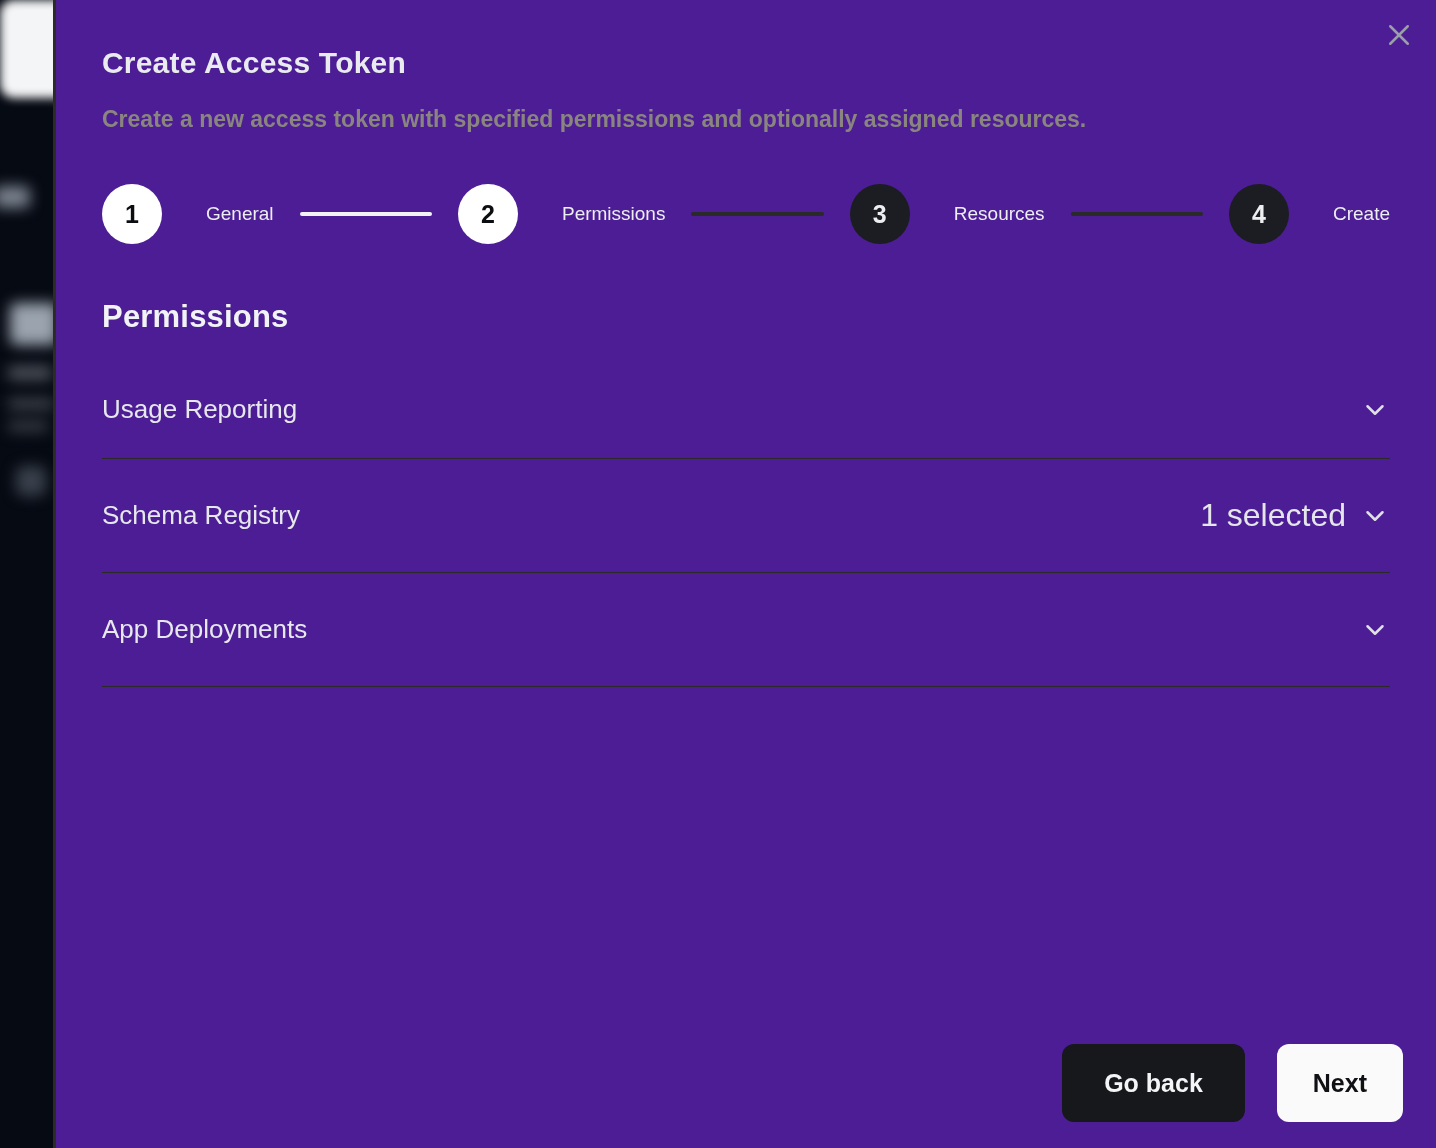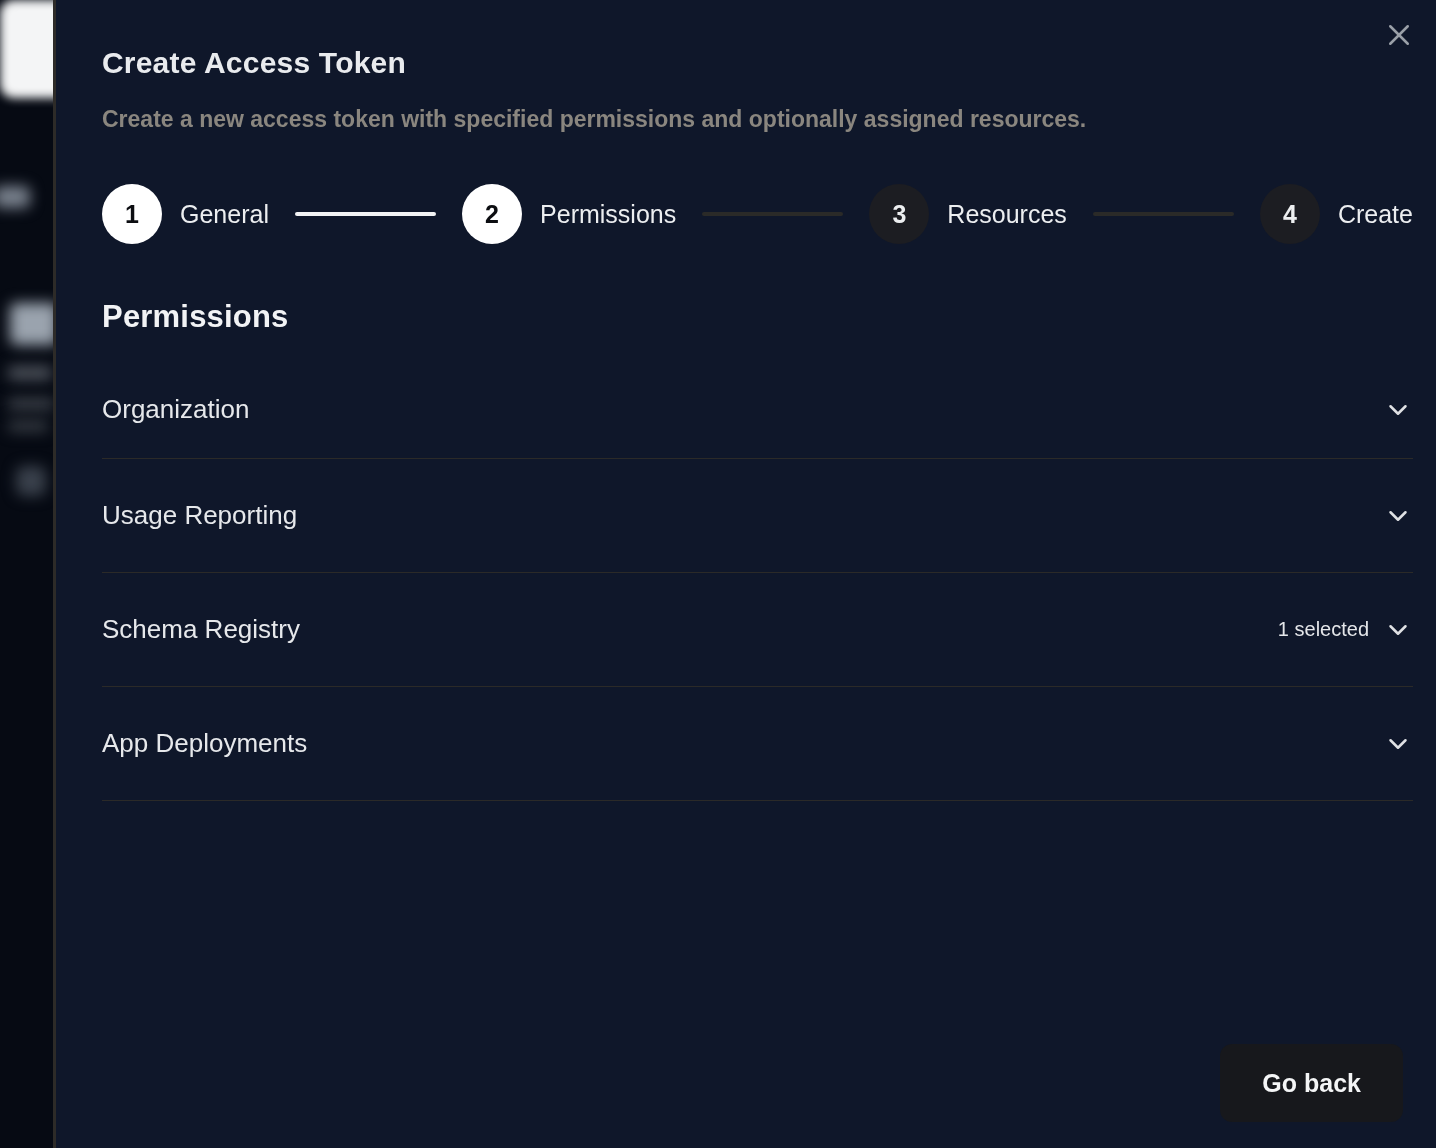--- a/index.html
+++ b/index.html
@@ -25,22 +25,22 @@
   .bg-whitecard { left: 6px;   top: 543px; width: 84px; height: 98px; background: #f4f5f6; border-radius: 14px; filter: blur(5px); }
 
   .v-divider {
     position: absolute; left: 53px; top: 0; width: 3px; height: 1148px;
     background: #2d2b28;
   }
 
   
   .modal {
     position: absolute; left: 56px; top: 0; right: 0; bottom: 0;
-    background: #0f172a;
-    padding: 0 23px 0 46px;
+    background: #4c1d95;
+    padding: 0 46px 0 46px;
   }
   .close-btn {
     position: absolute; top: 18px; right: 20px;
     width: 34px; height: 34px;
     display: flex; align-items: center; justify-content: center;
     background: transparent; border: none; cursor: pointer;
   }
 
   .modal-title {
     margin-top: 46px;
@@ -61,22 +61,22 @@
   }
   .step { display: flex; align-items: center; flex: 0 0 auto; }
   .step-circle {
     width: 60px; height: 60px; border-radius: 50%;
     display: flex; align-items: center; justify-content: center;
     font-size: 25px; font-weight: 600;
   }
   .step.done .step-circle, .step.active .step-circle { background: #ffffff; color: #0c0d11; }
   .step.upcoming .step-circle { background: #1c1d22; color: #eceef0; }
   .step-label {
-    margin-left: 18px;
-    font-size: 25px; font-weight: 500; color: #eceef0;
+    margin-left: 44px;
+    font-size: 19px; font-weight: 500; color: #eceef0;
     white-space: nowrap;
   }
   .connector { flex: 1 1 auto; height: 4px; margin: 0 26px; border-radius: 2px; }
   .connector.active   { background: #f2f3f4; }
   .connector.inactive { background: #2a2a28; }
 
   
   .section-heading {
     margin-top: 54px;
     font-size: 31px; font-weight: 700; letter-spacing: 0.2px;
@@ -85,21 +85,21 @@
   .accordion-list { margin-top: 26px; }
   .acc-row {
     height: 114px;
     display: flex; align-items: center; justify-content: space-between;
     border-bottom: 1px solid #2b2a28;
     cursor: pointer;
   }
   .acc-row:first-child { height: 98px; }
   .acc-label { font-size: 26px; font-weight: 500; color: #e6e8eb; }
   .acc-right { display: flex; align-items: center; gap: 14px; }
-  .acc-count { font-size: 20px; font-weight: 500; color: #e4e6e9; }
+  .acc-count { font-size: 32px; font-weight: 500; color: #e4e6e9; }
   .acc-count:empty { display: none; }
   .chev-icon { display: flex; align-items: center; }
 
   
   .footer {
     position: absolute; right: 33px; bottom: 26px;
     display: flex; gap: 32px;
   }
   .btn {
     height: 78px; border: none; border-radius: 12px;
@@ -157,31 +157,20 @@
     <div class="step upcoming">
       <div class="step-circle">4</div>
       <div class="step-label">Create</div>
     </div>
   </div>
 
   <h2 class="section-heading">Permissions</h2>
 
   <div class="accordion-list">
 
-    <div class="acc-row">
-      <span class="acc-label">Organization</span>
-      <span class="acc-right">
-
-        <span class="chev-icon">
-          <svg width="30" height="30" viewBox="0 0 24 24" fill="none" stroke="#dfe1e4" stroke-width="2" stroke-linecap="round" stroke-linejoin="round">
-              <polyline points="6 9 12 15 18 9"></polyline>
-            </svg>
-        </span>
-      </span>
-    </div>
 
 
     <div class="acc-row">
       <span class="acc-label">Usage Reporting</span>
       <span class="acc-right">
 
         <span class="chev-icon">
           <svg width="30" height="30" viewBox="0 0 24 24" fill="none" stroke="#dfe1e4" stroke-width="2" stroke-linecap="round" stroke-linejoin="round">
               <polyline points="6 9 12 15 18 9"></polyline>
             </svg>
@@ -210,15 +199,16 @@
               <polyline points="6 9 12 15 18 9"></polyline>
             </svg>
         </span>
       </span>
     </div>
 
   </div>
 
   <div class="footer">
     <button class="btn btn-secondary">Go back</button>
+    <button class="btn btn-primary">Next</button>
   </div>
 
 </div>
 
 </body></html>

